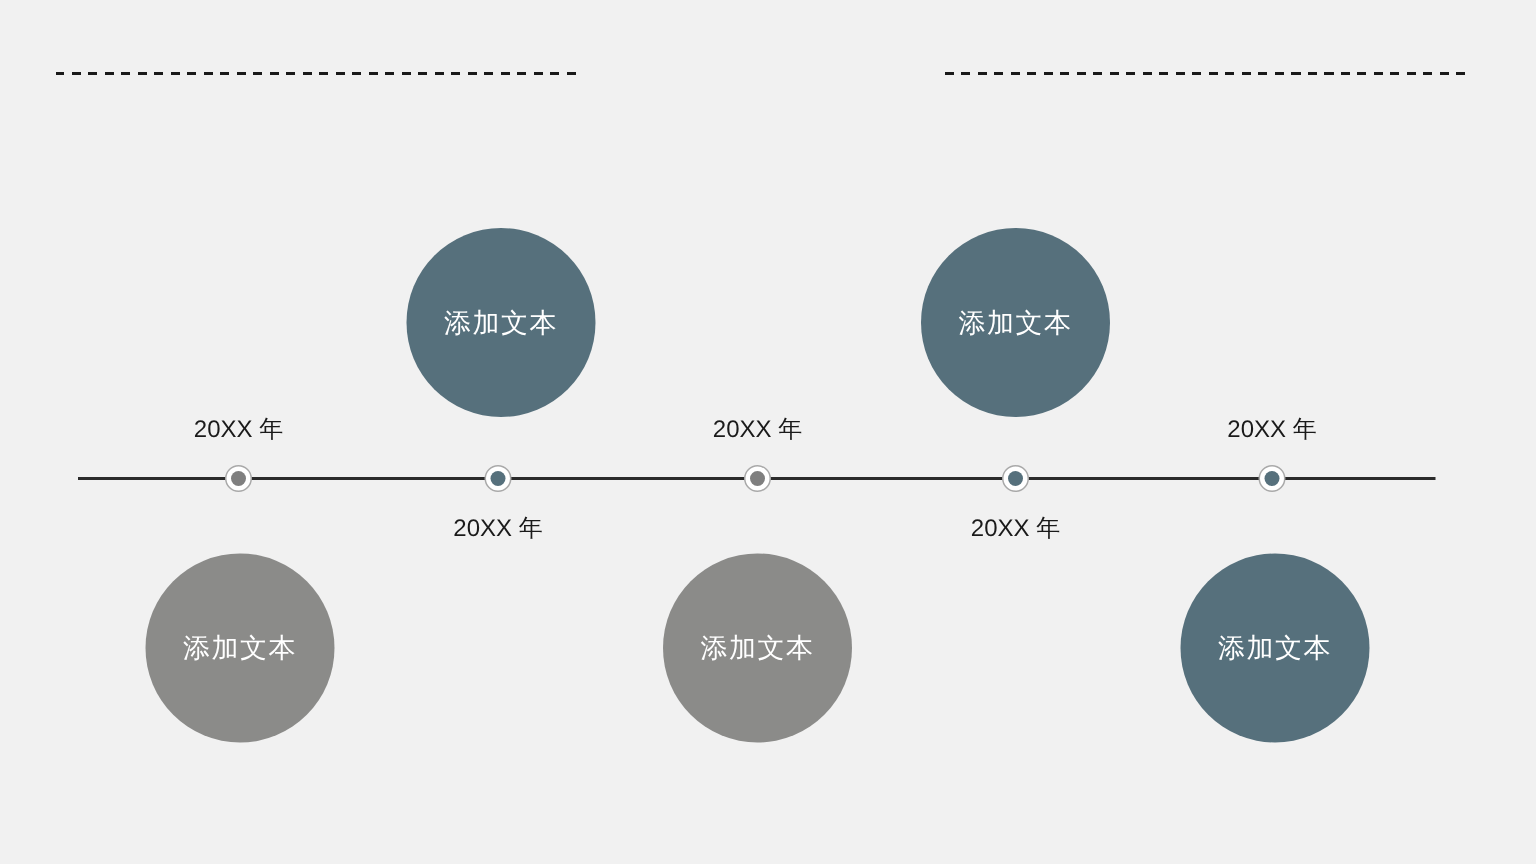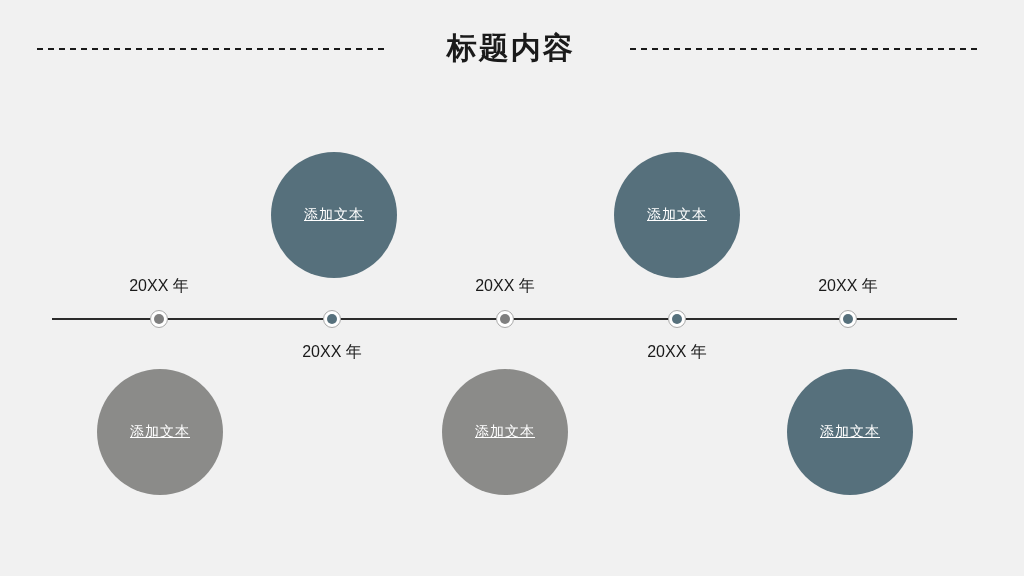--- a/index.html
+++ b/index.html
@@ -72,32 +72,30 @@
   .year-below { top: 342px; }
   
   .bubble {
     position: absolute;
     width: 126px;
     height: 126px;
     border-radius: 50%;
     display: flex;
     align-items: center;
     justify-content: center;
-    font-size: 14px;
+    font-size: 18px;
     letter-spacing: 1px;
     white-space: nowrap;
-    text-decoration: underline;
   }
 </style>
 </head>
 <body>
 
 <div class="slide" style="background: rgb(241, 241, 241);">
   <div class="title-dash left" style="background: repeating-linear-gradient(90deg, rgb(26, 26, 26) 0px, rgb(26, 26, 26) 6px, transparent 6px, transparent 11px);"></div>
-  <h1 class="slide-title" style="margin:0;">标题内容</h1>
   <div class="title-dash right" style="background: repeating-linear-gradient(90deg, rgb(26, 26, 26) 0px, rgb(26, 26, 26) 6px, transparent 6px, transparent 11px);"></div>
 
   <div class="timeline">
     <div class="timeline-line" style="background: rgb(43, 43, 43);"></div>
 
   <div class="node" style="left: 150px; background: rgb(255, 255, 255); border-color: rgb(169, 169, 169);">
         <div class="dot" style="background: rgb(127, 127, 127);"></div>
       </div>
       <div class="year year-above" style="left: 79px;">20XX 年</div>
       <div class="node" style="left: 323px; background: rgb(255, 255, 255); border-color: rgb(169, 169, 169);">

